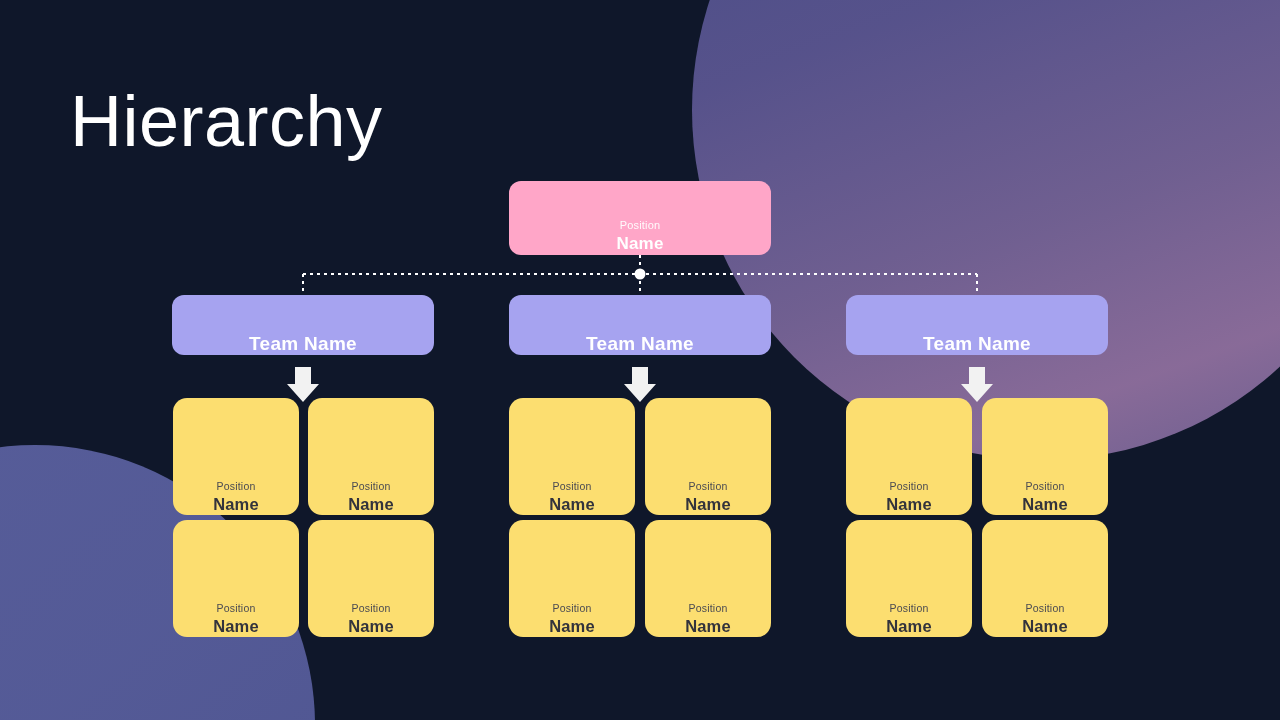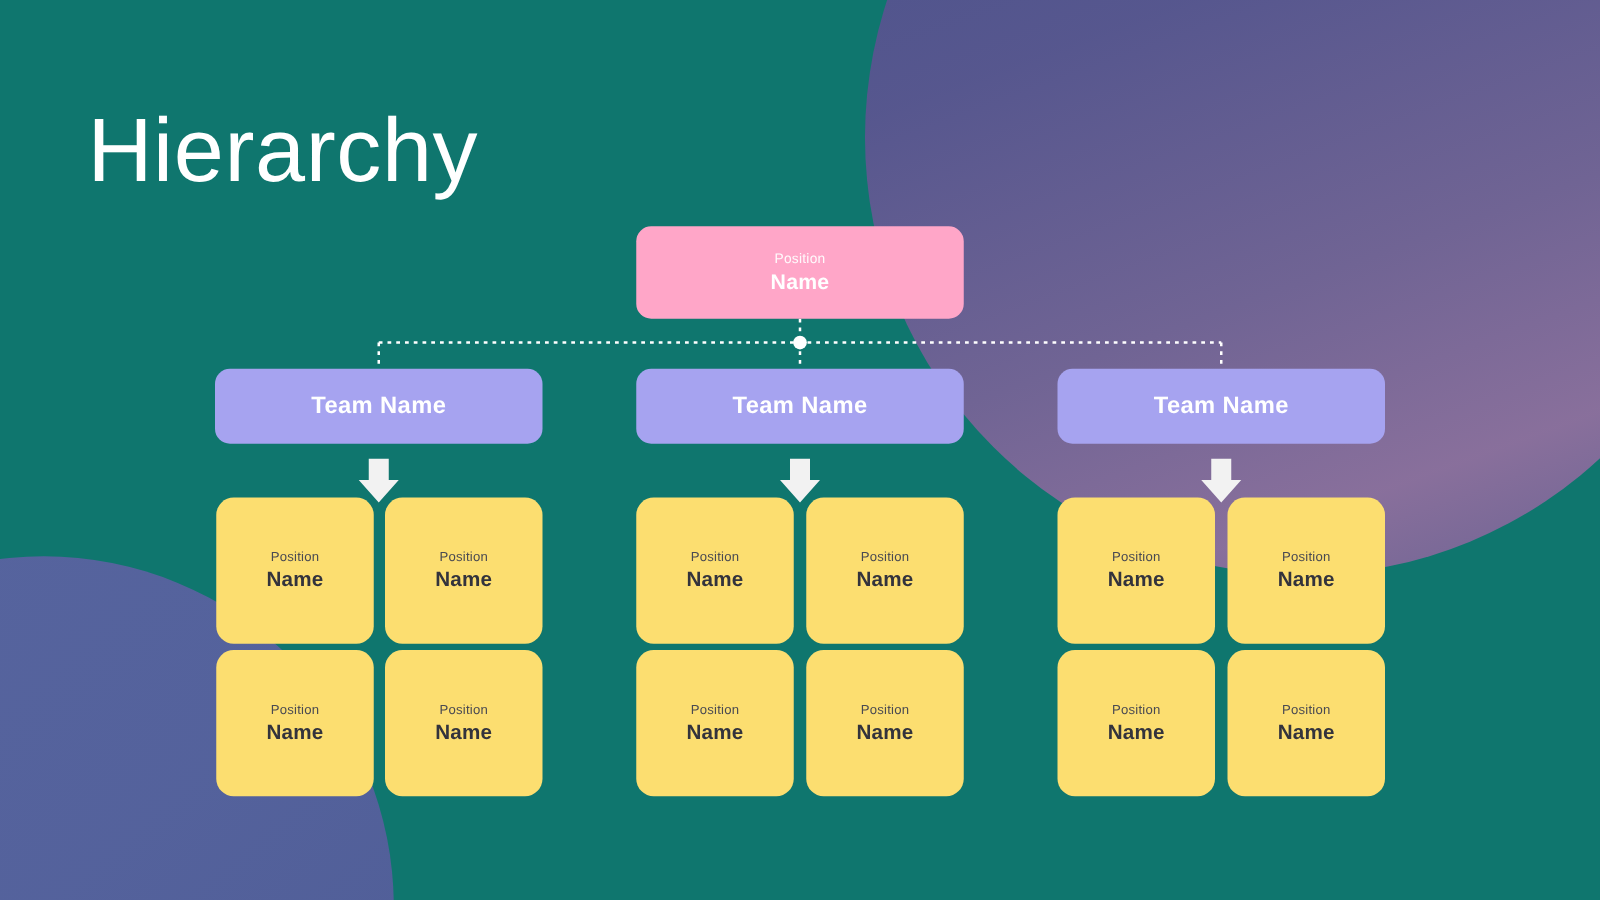--- a/index.html
+++ b/index.html
@@ -10,21 +10,21 @@
     width: 1280px;
     height: 720px;
     overflow: hidden;
     font-family: "Liberation Sans", sans-serif;
   }
 
   .slide {
     position: relative;
     width: 1280px;
     height: 720px;
-    background: #0f766e;
+    background: #0f172a;
     overflow: hidden;
   }
 
   
   .blob-tr {
     position: absolute;
     width: 700px;
     height: 700px;
     right: -112px;
     top: -240px;
@@ -66,21 +66,21 @@
     pointer-events: none;
   }
 
   
   .card {
     position: absolute;
     box-sizing: border-box;
     display: flex;
     flex-direction: column;
     align-items: center;
-    justify-content: center;
+    justify-content: flex-end;
   }
 
   .root-card {
     width: 262px;
     height: 74px;
     left: 509px;
     top: 181px;
     background: #FFA6C8;
     border-radius: 12px;
   }

